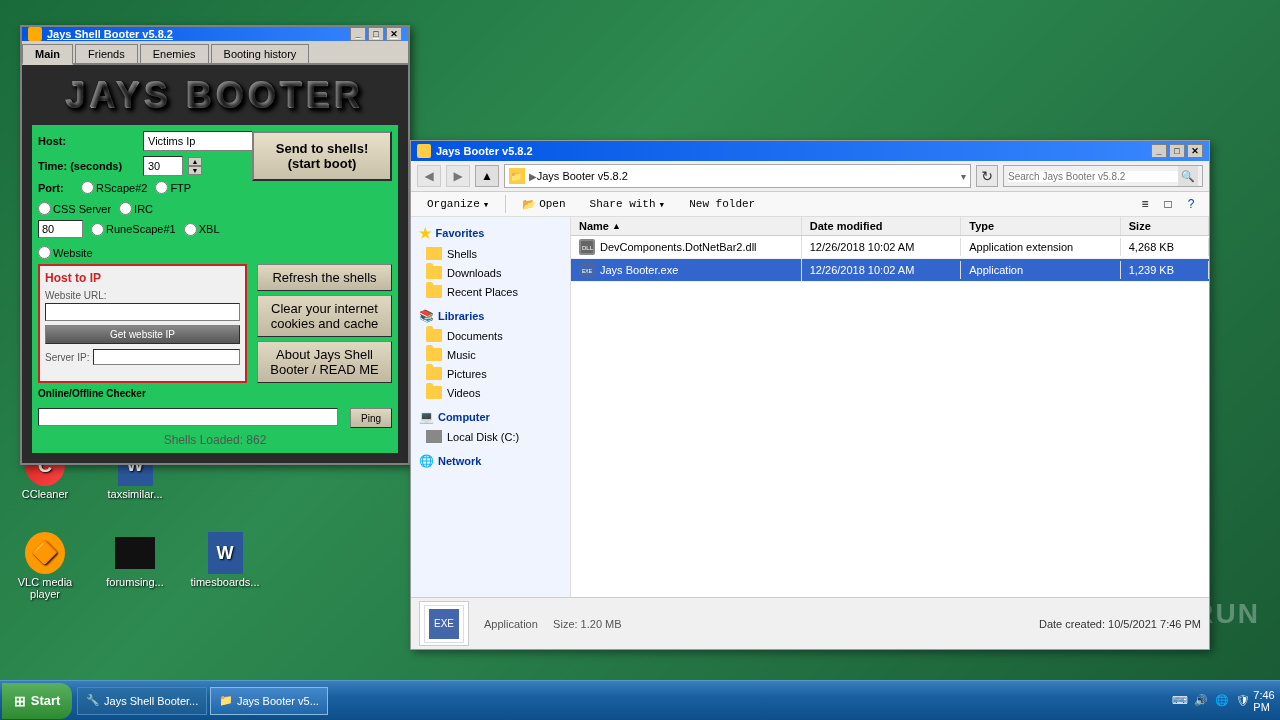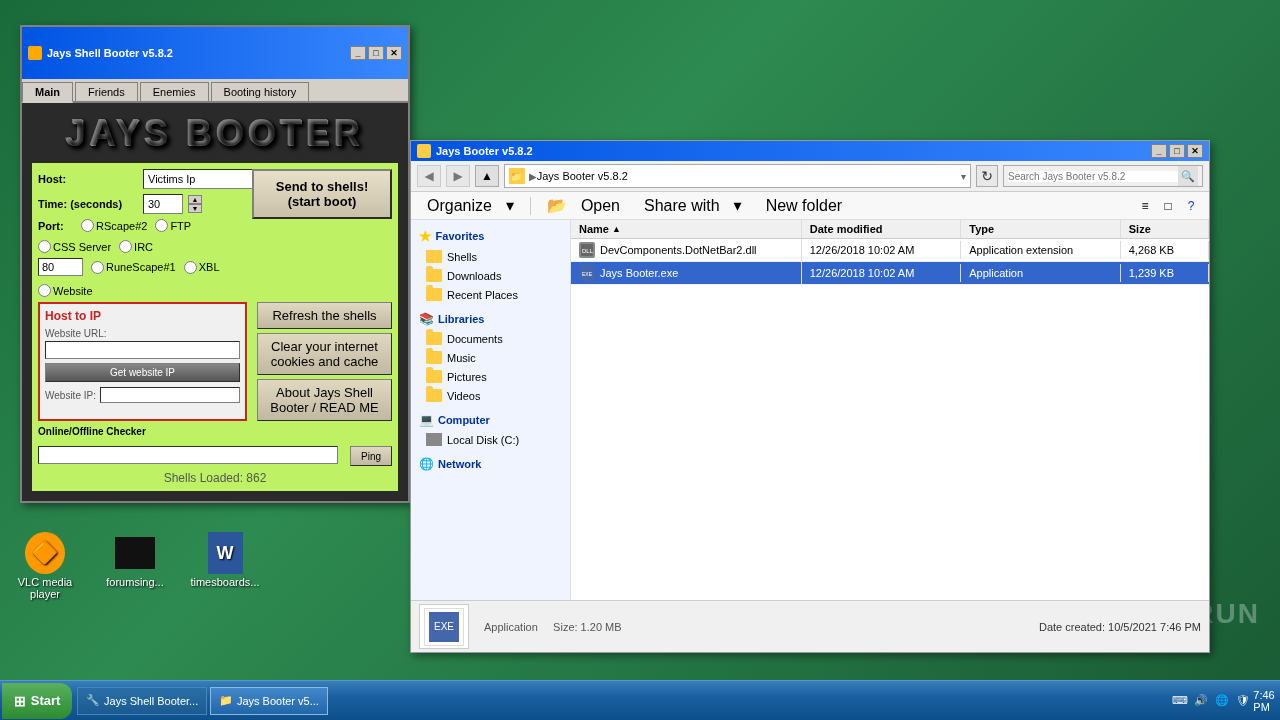--- a/index.html
+++ b/index.html
@@ -47,26 +47,27 @@
       top: 25px;
       left: 20px;
       width: 390px;
       background: #d4d0c8;
       border: 2px solid #808080;
       box-shadow: 3px 3px 8px rgba(0,0,0,0.5);
     }
     .win-titlebar {
       background: linear-gradient(to right, #0054e3, #3a88ff);
       color: white;
-      padding: 19px 6px;
+      padding: 0 6px;
       display: flex;
       align-items: center;
       justify-content: space-between;
       font-size: 11px;
       font-weight: bold;
+      text-decoration: underline;
     }
     .win-titlebar-left {
       display: flex;
       align-items: center;
       gap: 5px;
     }
     .win-titlebar-icon {
       width: 14px;
       height: 14px;
       background: #ffaa00;
@@ -128,21 +129,21 @@
       font-family: 'Impact', sans-serif;
       margin-bottom: 8px;
       text-transform: uppercase;
       background: repeating-linear-gradient(0deg, #aaa 0px, #ccc 3px, #888 6px);
       -webkit-background-clip: text;
       -webkit-text-fill-color: transparent;
       filter: drop-shadow(1px 1px 1px #000);
     }
 
     .booter-form {
-      background: #bef264;
+      background: #22c55e;
       padding: 6px;
     }
     .form-row {
       display: flex;
       align-items: center;
       margin-bottom: 5px;
       gap: 5px;
     }
     .form-label {
       font-size: 11px;
@@ -453,27 +454,28 @@
     .exp-toolbar2 {
       background: #f8f8f8;
       border-bottom: 1px solid #ddd;
       padding: 2px 8px;
       display: flex;
       align-items: center;
       gap: 8px;
     }
     .toolbar2-btn {
       padding: 2px 8px;
-      font-size: 16px;
+      font-size: 11px;
       cursor: pointer;
       background: transparent;
       border: none;
       display: flex;
       align-items: center;
-      gap: 14px;
+      gap: 3px;
+      font-family: Liberation Mono, monospace;
     }
     .toolbar2-separator {
       width: 1px;
       height: 18px;
       background: #ccc;
     }
     .toolbar2-right {
       margin-left: auto;
       display: flex;
       align-items: center;
@@ -900,21 +902,21 @@
         </div>
 
         <div class="lower-section">
 
           <div class="host-to-ip-box">
             <div class="host-to-ip-title">Host to IP</div>
             <div class="small-label">Website URL:</div>
             <input class="small-input" style="">
             <button class="get-ip-btn">Get website IP</button>
             <div class="website-ip-row">
-              <span class="website-ip-label">Website IP:</span>
+              <span class="website-ip-label">Server IP:</span>
               <input class="website-ip-input" style="">
             </div>
           </div>
 
           <div class="right-buttons">
             <button class="action-btn">Refresh the shells</button>
             <button class="action-btn">Clear your internet cookies and cache</button>
             <button class="action-btn">About Jays Shell Booter / READ ME</button>
           </div>
         </div>

